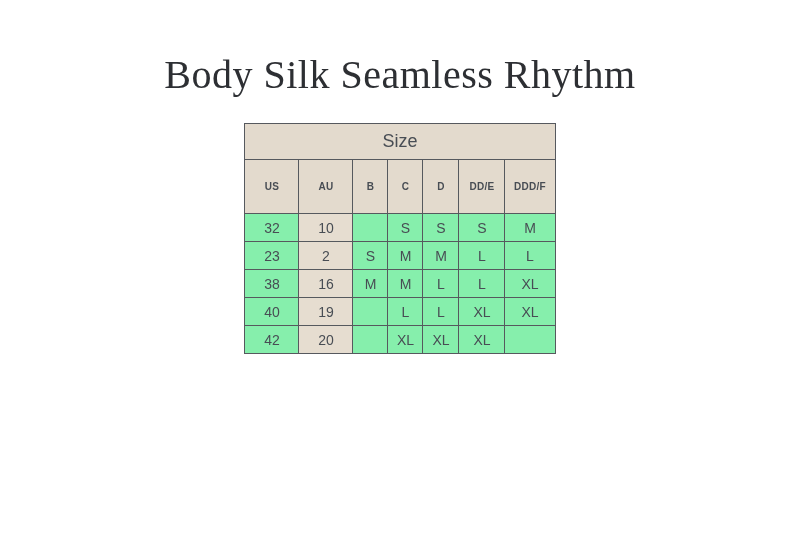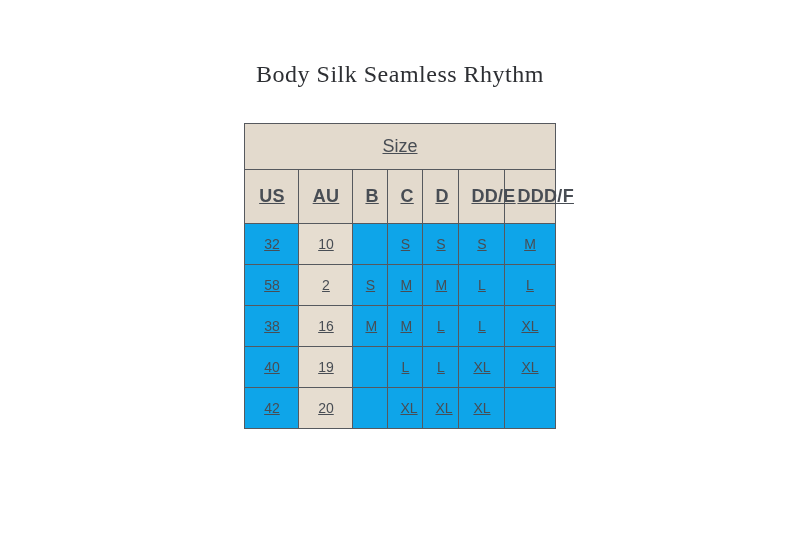--- a/index.html
+++ b/index.html
@@ -14,56 +14,55 @@
   body{
     width:800px;height:533px;background:#ffffff;
     font-family:"Liberation Sans", sans-serif;
     overflow:hidden;
   }
   .title{
     margin-top:52px;
     text-align:center;
     font-family:"Liberation Serif", serif;
     font-weight:400;
-    font-size:24px;
+    font-size:40px;
     line-height:45px;
     letter-spacing:0.5px;
     color:var(--title-text);
   }
   .size-table{
     border-collapse:collapse;
     table-layout:fixed;
     width:310px;
     margin:26px auto 0;
     color:var(--table-text);
   }
   .size-table th,.size-table td{
     border:1.5px solid var(--border);
     text-align:center;
     vertical-align:middle;
-    padding:12px;
-    text-decoration:underline;
+    padding:0;
   }
   .size-caption{
     height:36px;
     background:var(--header-bg);
     font-size:18px;
     font-weight:400;
   }
   .col-head{
     height:54px;
     background:var(--header-bg);
-    font-size:18px;
+    font-size:10px;
     font-weight:700;
     letter-spacing:0.3px;
   }
   .size-table td{
     height:28px;
     font-size:14px;
-    background:#0ea5e9;
+    background:#86efac;
   }
   .size-table td.au{
     background:var(--au-bg);
   }
 </style>
 </head>
 <body>
 
 <div class="title">
   <div>Body Silk Seamless Rhythm</div>
@@ -97,21 +96,21 @@
       <tr>
         <td>32</td>
         <td class="au">10</td>
         <td></td>
         <td>S</td>
         <td>S</td>
         <td>S</td>
         <td>M</td>
       </tr>
       <tr>
-        <td>58</td>
+        <td>23</td>
         <td class="au">2</td>
         <td>S</td>
         <td>M</td>
         <td>M</td>
         <td>L</td>
         <td>L</td>
       </tr>
       <tr>
         <td>38</td>
         <td class="au">16</td>

